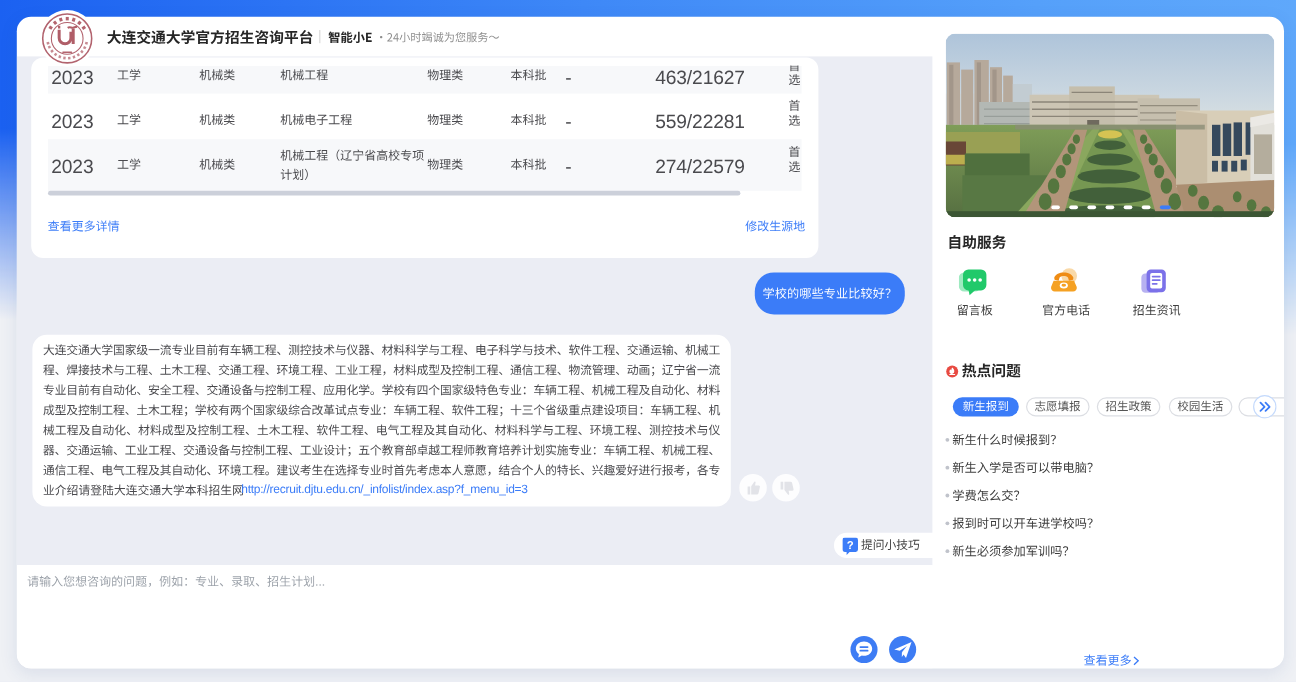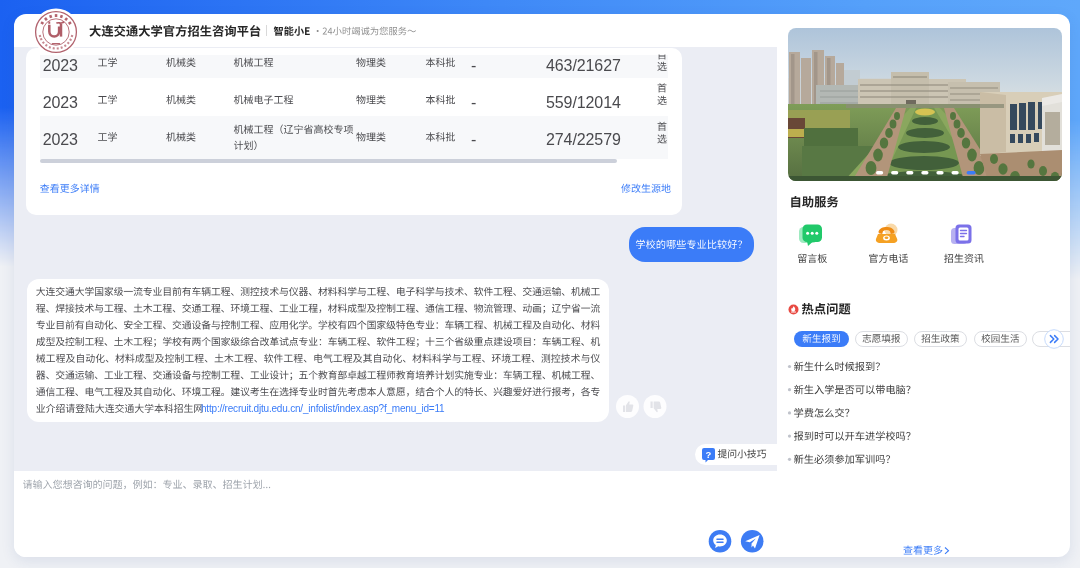--- a/index.html
+++ b/index.html
@@ -166,27 +166,27 @@
   <div class="tag" style="left:780px;width:55px;background:#3b7cf8"></div>
   <div class="tag tago" style="left:841px;width:53px"></div>
   <div class="tag tago" style="left:900px;width:53px"></div>
   <div class="tag tago" style="left:959.5px;width:53.5px"></div>
   <div class="tag tago" style="left:1018px;width:50px"></div>
   <div id="hsep"></div>
 </div>
 <div class="num" style="left:546px;top:56.5px">463/21627</div>
 <div class="num" style="left:42.7px;top:56.5px">2023</div>
 <div class="num" style="left:471px;top:56.5px">-</div>
-<div class="num" style="left:546px;top:93.8px">559/12014</div>
+<div class="num" style="left:546px;top:93.8px">559/22281</div>
 <div class="num" style="left:42.7px;top:93.8px">2023</div>
 <div class="num" style="left:471px;top:93.8px">-</div>
 <div class="num" style="left:546px;top:131px">274/22579</div>
 <div class="num" style="left:42.7px;top:131px">2023</div>
 <div class="num" style="left:471px;top:131px">-</div>
-<div class="url" style="left:201px;top:402.6px">http://recruit.djtu.edu.cn/_infolist/index.asp?f_menu_id=11</div>
+<div class="url" style="left:201px;top:402.6px">http://recruit.djtu.edu.cn/_infolist/index.asp?f_menu_id=3</div>
 <svg class="abs" style="left:32px;top:7.5px" width="48" height="48" viewBox="0 0 48 48">
 <circle cx="24" cy="24" r="23.6" fill="#fff"></circle>
 <circle cx="24" cy="24" r="20.4" fill="none" stroke="#b2636e" stroke-width="1.3"></circle>
 <circle cx="24" cy="24" r="13.2" fill="none" stroke="#b2636e" stroke-width="0.9"></circle>
 <g fill="#b4646e">
 <use href="#lgd" transform="rotate(-57 24 24)"></use>
       <use href="#lgd" transform="rotate(-38 24 24)"></use>
       <use href="#lgd" transform="rotate(-19 24 24)"></use>
       <use href="#lgd"></use>
       <use href="#lgd" transform="rotate(19 24 24)"></use>

